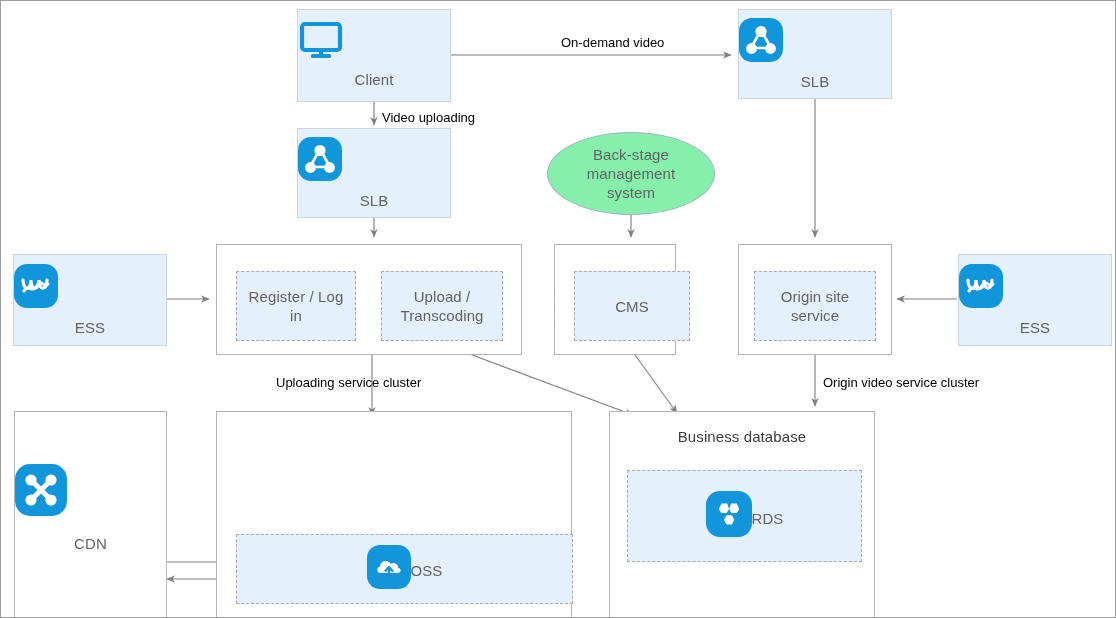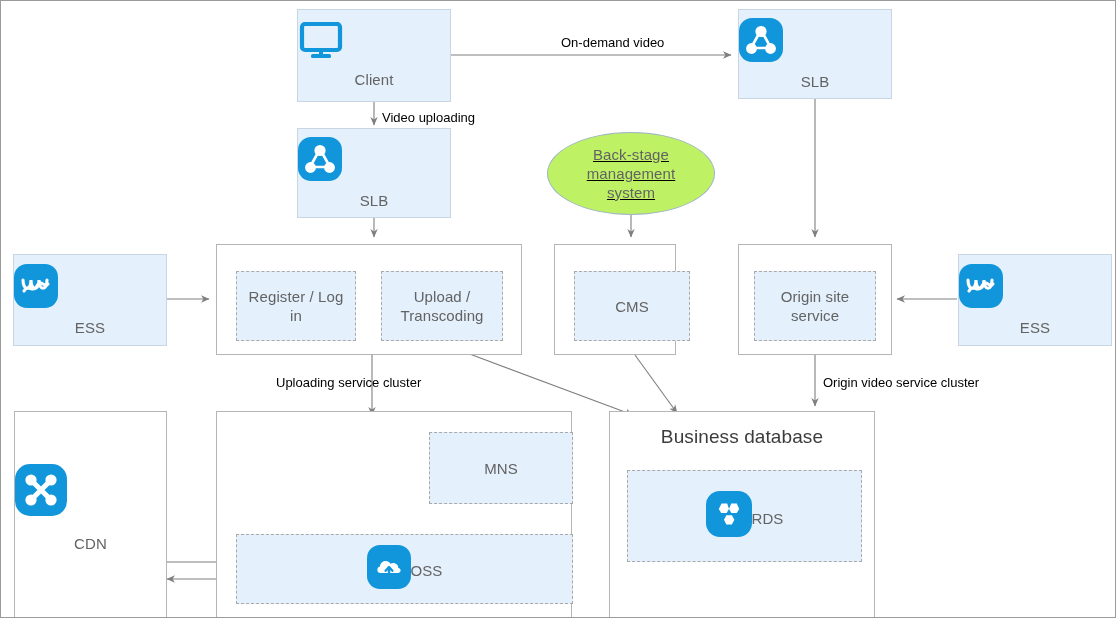--- a/index.html
+++ b/index.html
@@ -31,26 +31,25 @@
   .dashbox{
     background:#e4f0fc;
     border:1px dashed #a9a9a9;
     box-sizing:border-box;
     position:absolute;
     display:flex;align-items:center;justify-content:center;
     text-align:center;
   }
   .ellipse{
     position:absolute;box-sizing:border-box;
-    background:#bef264;
+    background:#86efac;
     border:1px solid #9fb4c8;
     border-radius:50%;
     display:flex;align-items:center;justify-content:center;
     text-align:center;
-    text-decoration:underline;
   }
 
   .nlabel{
     color:#636363;
     font-size:15px;
     line-height:19px;
     text-align:center;
     letter-spacing:.1px;
   }
   .nlabel.dark{color:#3c3c3c;}
@@ -211,38 +210,35 @@
         <circle cx="16" cy="16" r="5.6" fill="#ffffff"></circle>
         <circle cx="36" cy="16" r="5.6" fill="#ffffff"></circle>
         <circle cx="16" cy="36" r="5.6" fill="#ffffff"></circle>
         <circle cx="36" cy="36" r="5.6" fill="#ffffff"></circle>
       </svg>
     </span>
     <span class="nlabel" style="margin-top:14px;">CDN</span>
   </div>
 
   <div class="node plainbox" style="left:215px;top:410px;width:356px;height:208px;">
-    <div class="dashbox" style="left:212px;top:20px;width:144px;height:72px;">
-      <span class="nlabel">MNS</span>
-    </div>
     <div class="dashbox" style="left:19px;top:122px;width:337px;height:70px;flex-direction:row;">
       <span class="icon">
         <svg width="44" height="44" viewBox="0 0 44 44" xmlns="http://www.w3.org/2000/svg">
           <rect x="0" y="0" width="44" height="44" rx="13" ry="13" fill="#1296db"></rect>
           <path d="M13.5 28 C9.6 28, 9.2 22.2, 13 21.4 C13.2 15.6, 21 14, 23.4 18.8
                    C27.2 16.6, 31.8 19.6, 31.2 23.1 C34.6 23.6, 34.4 28, 30.8 28 Z" fill="#ffffff"></path>
           <path d="M22 31.5 L22 22.5 M18.6 25.8 L22 22.1 L25.4 25.8" stroke="#1296db" stroke-width="2.4" fill="none" stroke-linecap="round" stroke-linejoin="round"></path>
         </svg>
       </span>
       <span class="nlabel" style="margin-top:2px;">OSS</span>
     </div>
   </div>
 
   <div class="node plainbox" style="left:608px;top:410px;width:266px;height:208px;justify-content:flex-start;">
-    <span class="nlabel dark" style="margin-top:15px;font-size:19px;">Business database</span>
+    <span class="nlabel dark" style="margin-top:15px;font-size:15px;">Business database</span>
     <div class="dashbox" style="left:17px;top:58px;width:235px;height:92px;">
       <span class="icon">
         <svg width="46" height="46" viewBox="0 0 46 46" xmlns="http://www.w3.org/2000/svg">
           <rect x="0" y="0" width="46" height="46" rx="14" ry="14" fill="#1296db"></rect>
           <path d="M15.6 12.5 L21.2 12.5 L23 18 L20.6 22 L15.2 22 L12.8 18 Z" fill="#ffffff"></path>
           <path d="M25.2 12.5 L30.8 12.5 L33.2 18 L30.8 22 L25.4 22 L23 18 Z" fill="#ffffff"></path>
           <path d="M20.4 24.2 L25.9 24.2 L28.3 28.8 L25.9 33.4 L20.4 33.4 L18 28.8 Z" fill="#ffffff"></path>
         </svg>
       </span>
       <span class="nlabel" style="margin-top:4px;">RDS</span>

